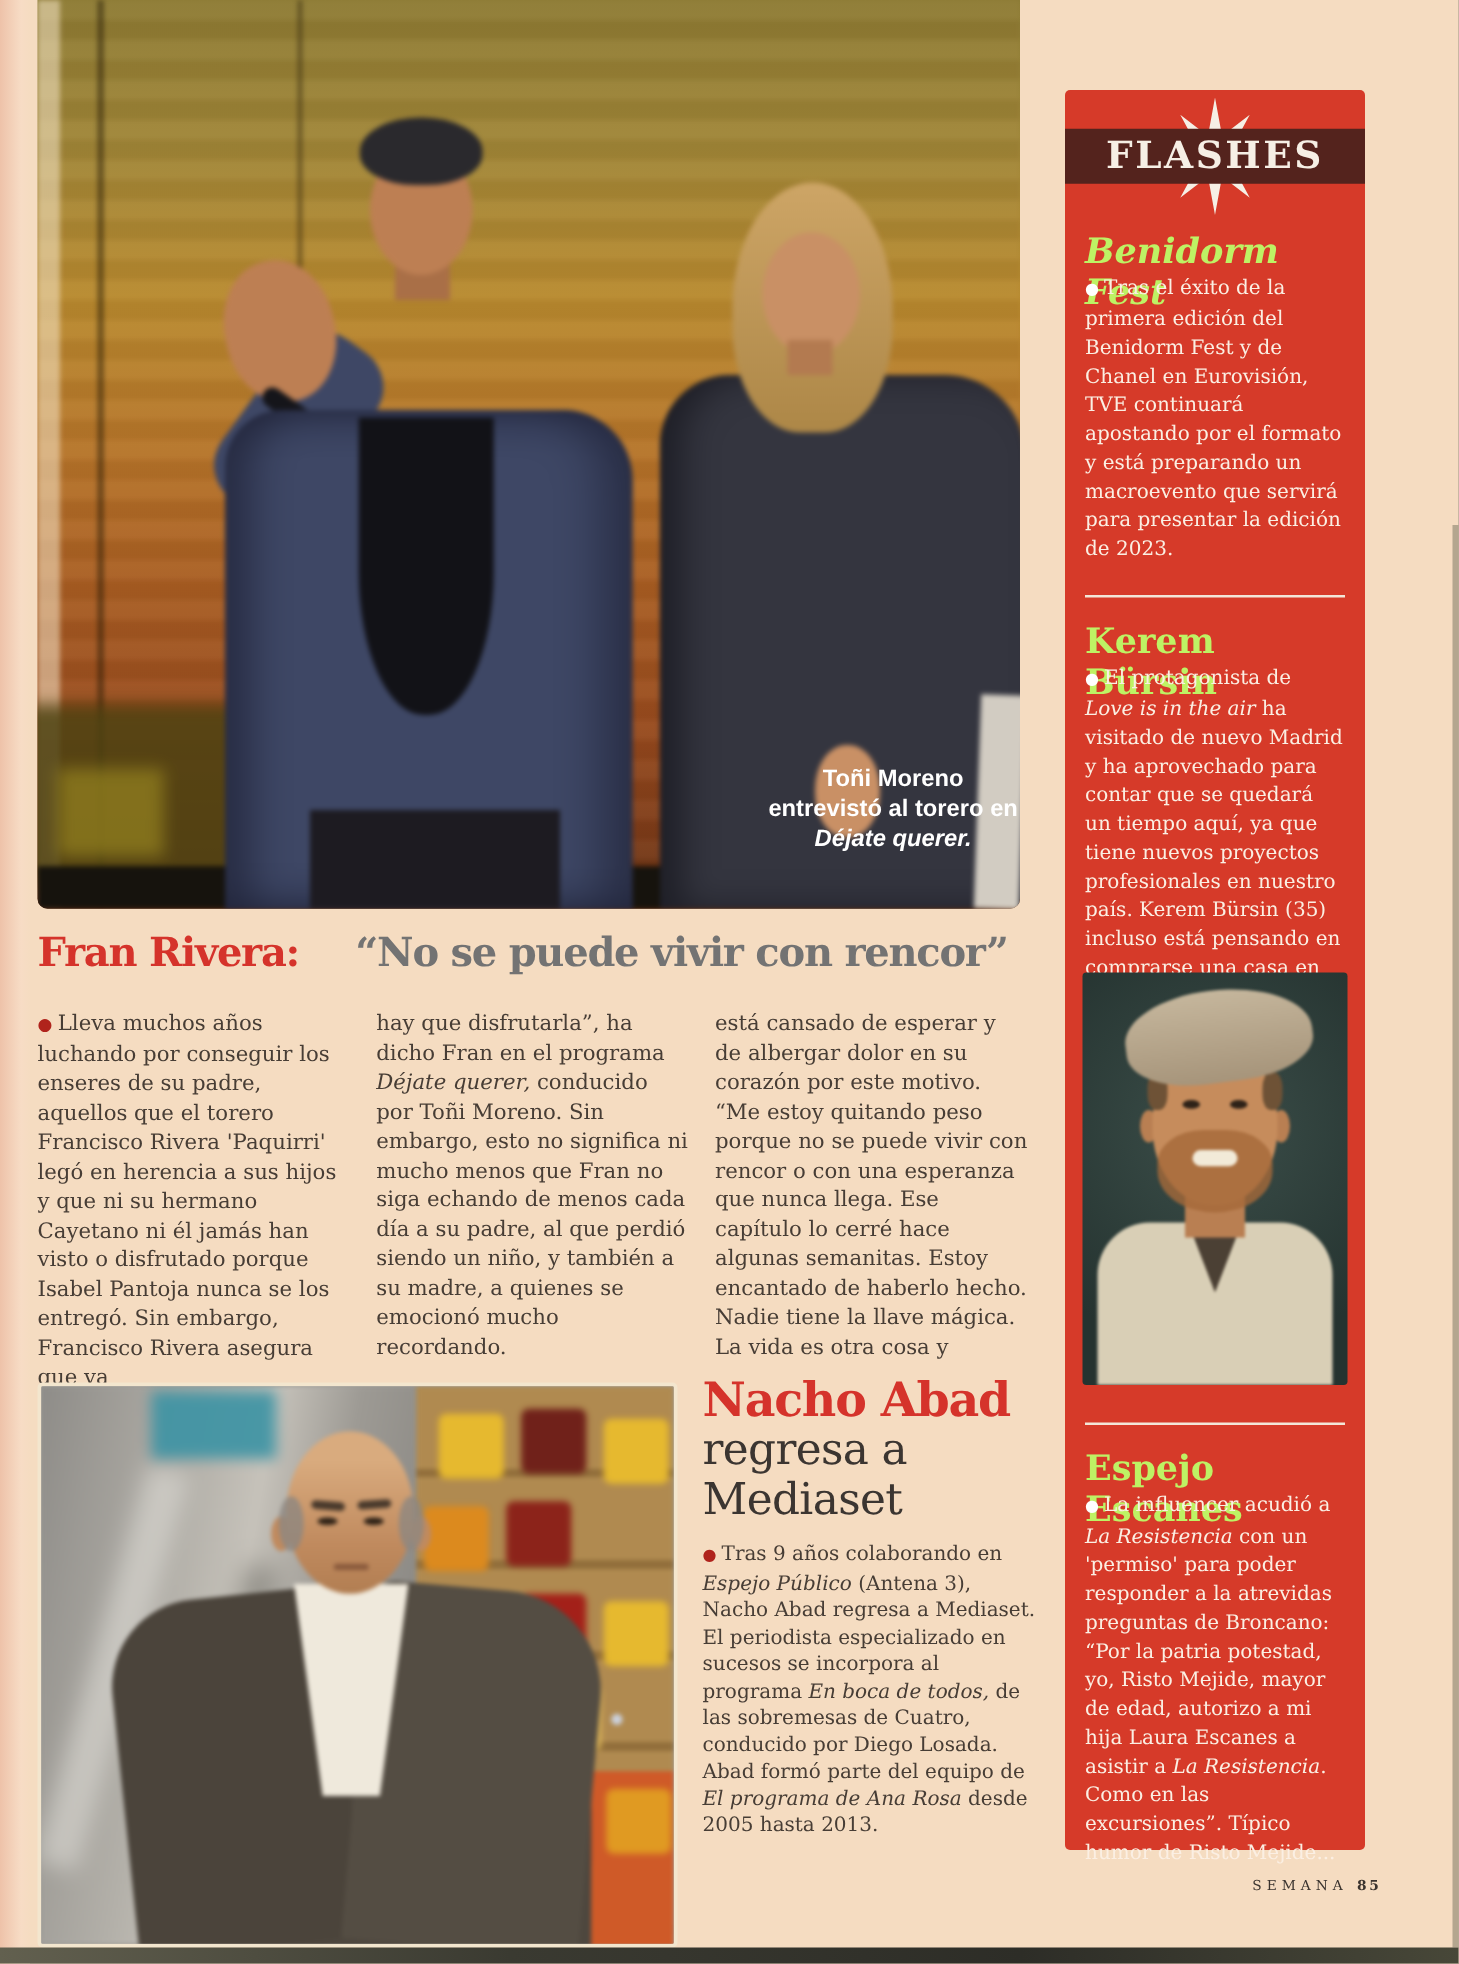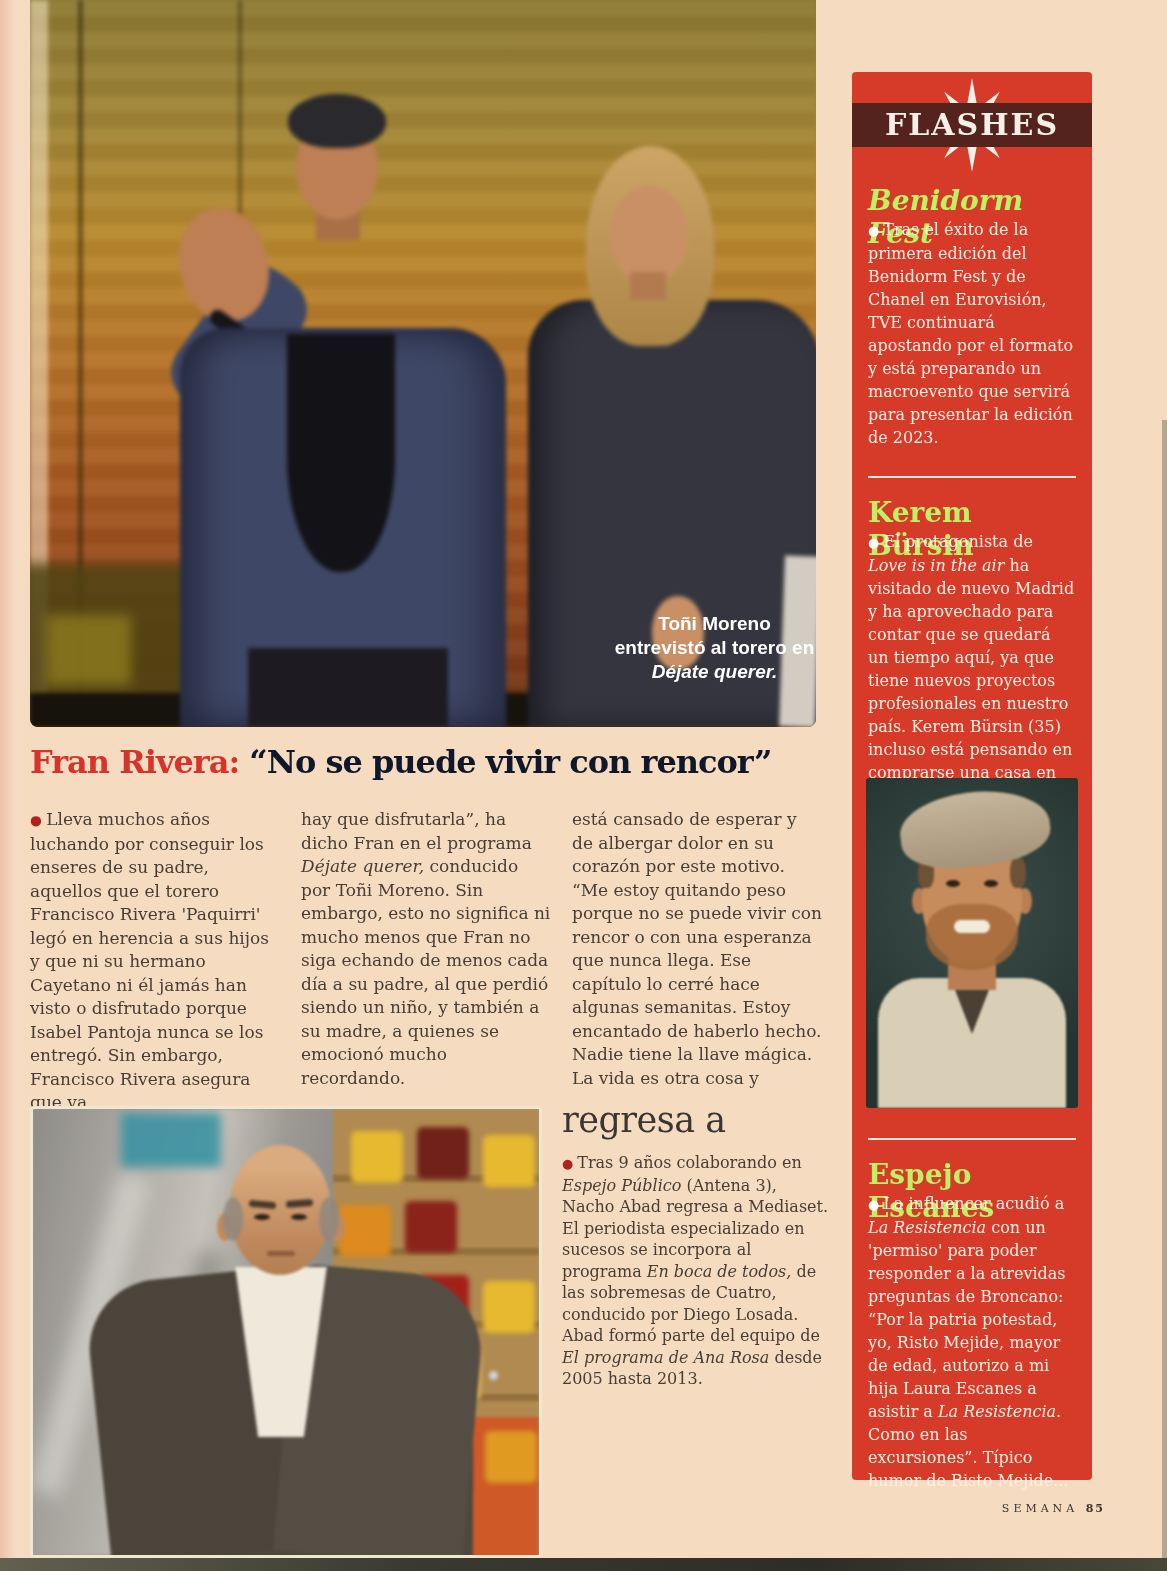--- a/index.html
+++ b/index.html
@@ -46,21 +46,21 @@
   .w-hand{position:absolute;left:622px;top:596px;width:52px;height:74px;background:#c99065;border-radius:48%;}
   .w-papers{position:absolute;left:752px;top:556px;width:36px;height:171px;background:#d2ccc2;transform:rotate(2deg);}
   .caption{position:absolute;left:582px;top:612px;width:205px;color:#ffffff;
            font-family:"Liberation Sans", sans-serif;font-weight:bold;font-size:19px;line-height:24px;text-align:center;}
   .caption .i{font-style:italic;}
 
   
   .headline{position:absolute;left:30px;top:742px;width:800px;font-weight:bold;
             font-size:32px;letter-spacing:-1px;line-height:40px;white-space:nowrap;}
   .headline .hl-red{color:#d5332b;margin-right:10px;}
-  .headline .hl-quote{color:#0f172a;}
+  .headline .hl-quote{color:#737373;margin-left:35px;}
 
   
   .cols{position:absolute;left:30px;top:808px;width:792px;display:flex;gap:21px;}
   .col{flex:1;font-size:17px;line-height:23.5px;color:#473d35;}
   .bullet{color:#b0231c;font-size:.8em;}
   .i{font-style:italic;}
 
   
   .nacho-photo{position:absolute;left:30px;top:1106px;width:512px;height:452px;overflow:hidden;
                border:3px solid #f3e6ce;box-sizing:border-box;border-radius:4px;background:#9c9a96;}
@@ -220,21 +220,23 @@
       <div class="n-stubR"></div>
       <div class="n-browL"></div>
       <div class="n-browR"></div>
       <div class="n-eyeL"></div>
       <div class="n-eyeR"></div>
       <div class="n-mouth"></div>
     </div>
   </div>
 
   <div class="nacho-article">
+    <div class="nacho-title">Nacho Abad</div>
     <div class="nacho-sub">regresa a</div>
+    <div class="nacho-sub">Mediaset</div>
     <div class="nacho-body"><span class="bullet">● </span><span class="">Tras 9 años colaborando en </span><span class="i ">Espejo Público</span><span class=""> (Antena 3), Nacho Abad regresa a Mediaset. El periodista especializado en sucesos se incorpora al programa </span><span class="i ">En boca de todos,</span><span class=""> de las sobremesas de Cuatro, conducido por Diego Losada. Abad formó parte del equipo de </span><span class="i ">El programa de Ana Rosa</span><span class=""> desde 2005 hasta 2013.</span></div>
   </div>
 
   <div class="sidebar">
     <svg class="sb-star" viewBox="0 0 100 100" preserveAspectRatio="none">
       <polygon fill="#f6efe5" points="50,2 56.9,33.4 83.9,16.1 66.6,43.1 98,50 66.6,56.9 83.9,83.9 56.9,66.6 50,98 43.1,66.6 16.1,83.9 33.4,56.9 2,50 33.4,43.1 16.1,16.1 43.1,33.4"></polygon>
     </svg>
     <div class="sb-band"></div>
     <div class="sb-title">FLASHES</div>
 

